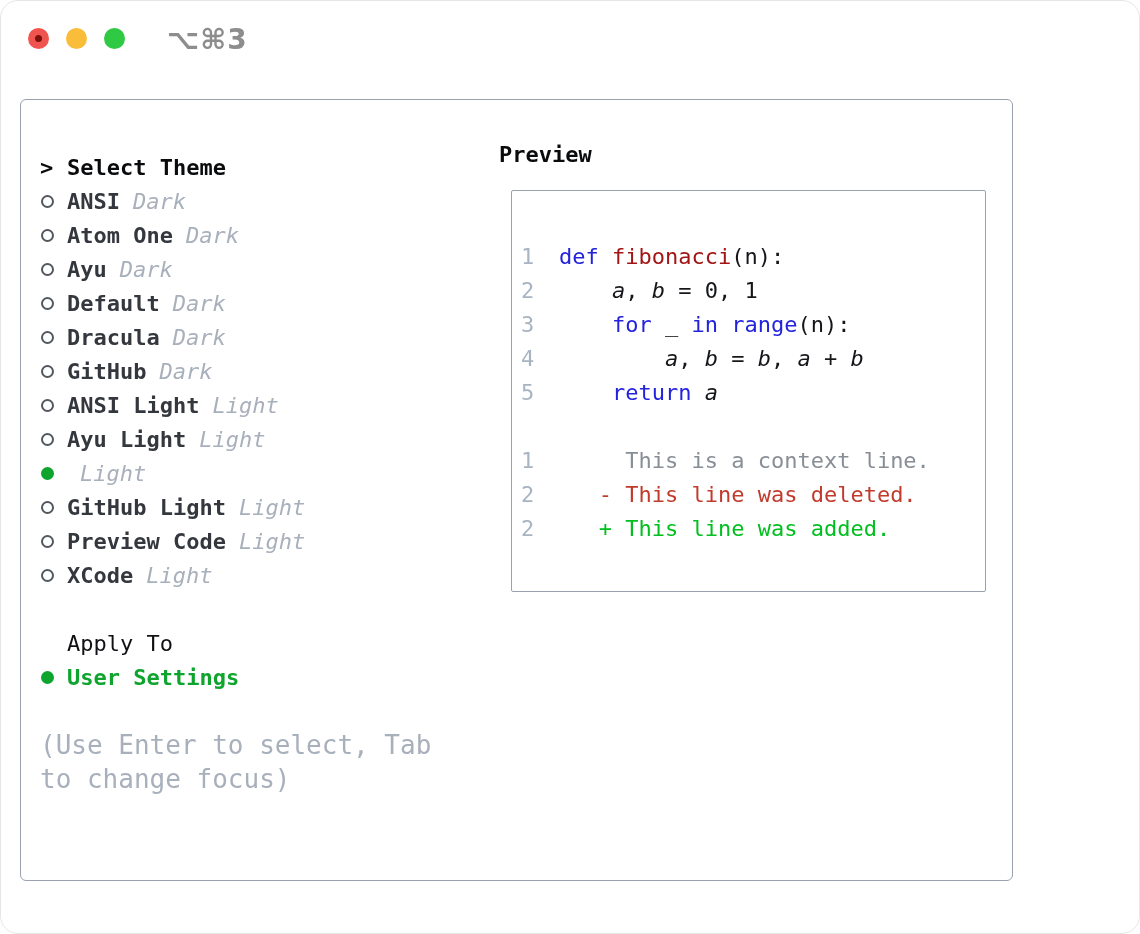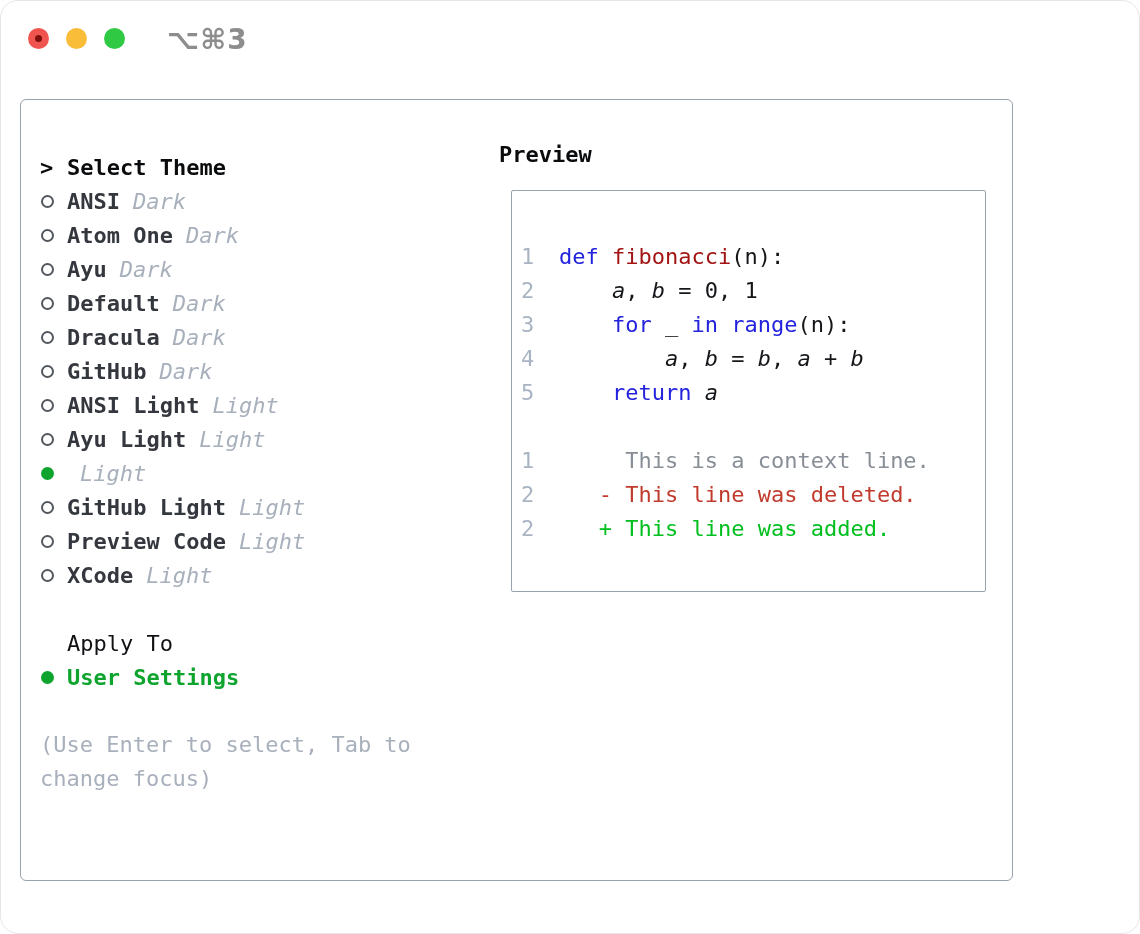--- a/index.html
+++ b/index.html
@@ -30,21 +30,21 @@
   .gutter{width:27px;display:flex;align-items:center;flex:none;}
   .prompt{font-weight:bold;color:#0a0b0d;}
   .hdr{font-weight:bold;color:#0a0b0d;}
   .subhdr{color:#101114;}
   .circle{width:13px;height:13px;border-radius:50%;border:2px solid #53585f;box-sizing:border-box;margin-left:1px;}
   .circle.sel{background:var(--sel-green,#0ea42e);border-color:var(--sel-green,#0ea42e);}
   .t-name{color:#34383e;font-weight:bold;}
   .t-name.sel{color:var(--sel-green,#0ea42e);}
   .t-suffix{color:var(--muted,#a8b0bc);font-style:italic;margin-left:13px;}
   .hint{
-    font-size:22px;line-height:34px;color:var(--muted,#a8b0bc);
+    font-size:26px;line-height:34px;color:var(--muted,#a8b0bc);
     width:420px;white-space:normal;
   }
   
   .right-col{position:absolute;left:478px;top:37px;}
   .preview-box{
     margin:19px 0 0 12px;width:475px;height:402px;box-sizing:border-box;
     border:1.5px solid var(--border-gray,#99a2ad);border-radius:2px;
     padding:48px 0 0 9px;overflow:hidden;
   }
   .pv-line{height:34px;display:flex;align-items:center;font-size:22px;white-space:pre;}

